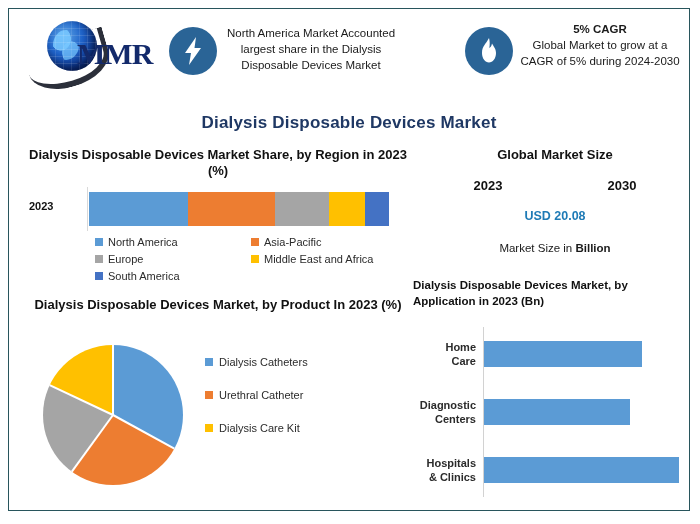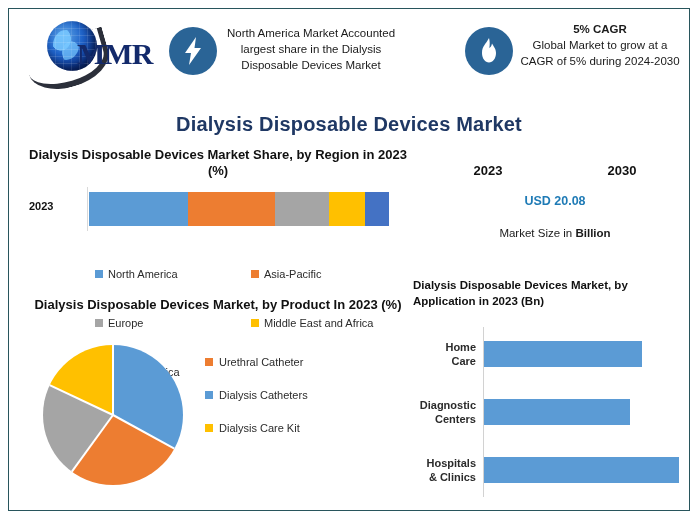--- a/index.html
+++ b/index.html
@@ -77,21 +77,21 @@
     position:absolute;
     text-align:center;
     font-size:11.5px;line-height:16px;color:#1a1a1a;
     font-family:"Liberation Sans", sans-serif;
   }
 
   
   .maintitle{
     position:absolute;left:0;top:104px;width:100%;
     text-align:center;
-    font-size:20px;font-weight:bold;color:#1f3864;
+    font-size:17px;font-weight:bold;color:#1f3864;
     letter-spacing:.2px;
   }
 
   
   .blockA{position:absolute;left:14px;top:138px;width:390px;height:140px;}
   .chart-title{
     text-align:center;font-size:13px;font-weight:bold;color:#111;
     line-height:16px;
   }
   .axisline-v{
@@ -107,21 +107,21 @@
     font-size:11px;font-weight:bold;color:#111;
   }
 
   .legend{
     position:absolute;left:72px;top:86px;width:312px;
     display:flex;flex-wrap:wrap;
   }
   .lg{
     display:flex;align-items:center;
     width:50%;height:17px;
-    font-size:11px;color:#2b2b2b;margin-top:32px;
+    font-size:11px;color:#2b2b2b;
   }
   .lg i{
     width:8px;height:8px;display:inline-block;margin-right:5px;flex:0 0 auto;
   }
 
   
   .blockB{position:absolute;left:412px;top:138px;width:268px;height:125px;}
   .gm-title{text-align:center;font-size:13px;font-weight:bold;color:#111;}
   .gm-years{display:flex;margin-top:16px;}
   .gm-years div{flex:1;text-align:center;font-size:13px;font-weight:bold;color:#111;}
@@ -242,20 +242,21 @@
           <span>Middle East and Africa</span>
         </div>
         <div class="lg">
           <i style="background: rgb(68, 114, 196);"></i>
           <span>South America</span>
         </div>
       </div>
   </div>
 
   <div class="blockB">
+    <div class="gm-title">Global Market Size</div>
     <div class="gm-years">
       <div>2023</div>
       <div>2030</div>
     </div>
     <div class="gm-vals">
       <div>USD 20.08</div>
     </div>
     <div class="gm-foot">
       <span>Market Size in </span><b>Billion</b>
     </div>
@@ -264,26 +265,26 @@
   <div class="blockC">
     <div class="chart-title">Dialysis Disposable Devices Market, by Product In 2023 (%)</div>
     <div class="pie" id="pie" style="background: conic-gradient(rgb(91, 155, 213) 0deg, rgb(91, 155, 213) 118.8deg, rgb(237, 125, 49) 118.8deg, rgb(237, 125, 49) 216deg, rgb(165, 165, 165) 216deg, rgb(165, 165, 165) 295.2deg, rgb(255, 192, 0) 295.2deg, rgb(255, 192, 0) 360deg);">
         <div class="slice-line" style="transform: translate(-50%, 0px) rotate(180deg);"></div>
         <div class="slice-line" style="transform: translate(-50%, 0px) rotate(298.8deg);"></div>
         <div class="slice-line" style="transform: translate(-50%, 0px) rotate(396deg);"></div>
         <div class="slice-line" style="transform: translate(-50%, 0px) rotate(475.2deg);"></div>
       </div>
     <div class="pie-legend" id="pie-legend">
         <div class="plg">
+          <i style="background: rgb(91, 155, 213);"></i>
+          <span>Dialysis Catheters</span>
+        </div>
+        <div class="plg">
           <i style="background: rgb(237, 125, 49);"></i>
           <span>Urethral Catheter</span>
-        </div>
-        <div class="plg">
-          <i style="background: rgb(91, 155, 213);"></i>
-          <span>Dialysis Catheters</span>
         </div>
         <div class="plg">
           <i style="background: rgb(255, 192, 0);"></i>
           <span>Dialysis Care Kit</span>
         </div>
       </div>
   </div>
 
   <div class="blockD">
     <div class="app-title">Dialysis Disposable Devices Market, by Application in 2023 (Bn)</div>

